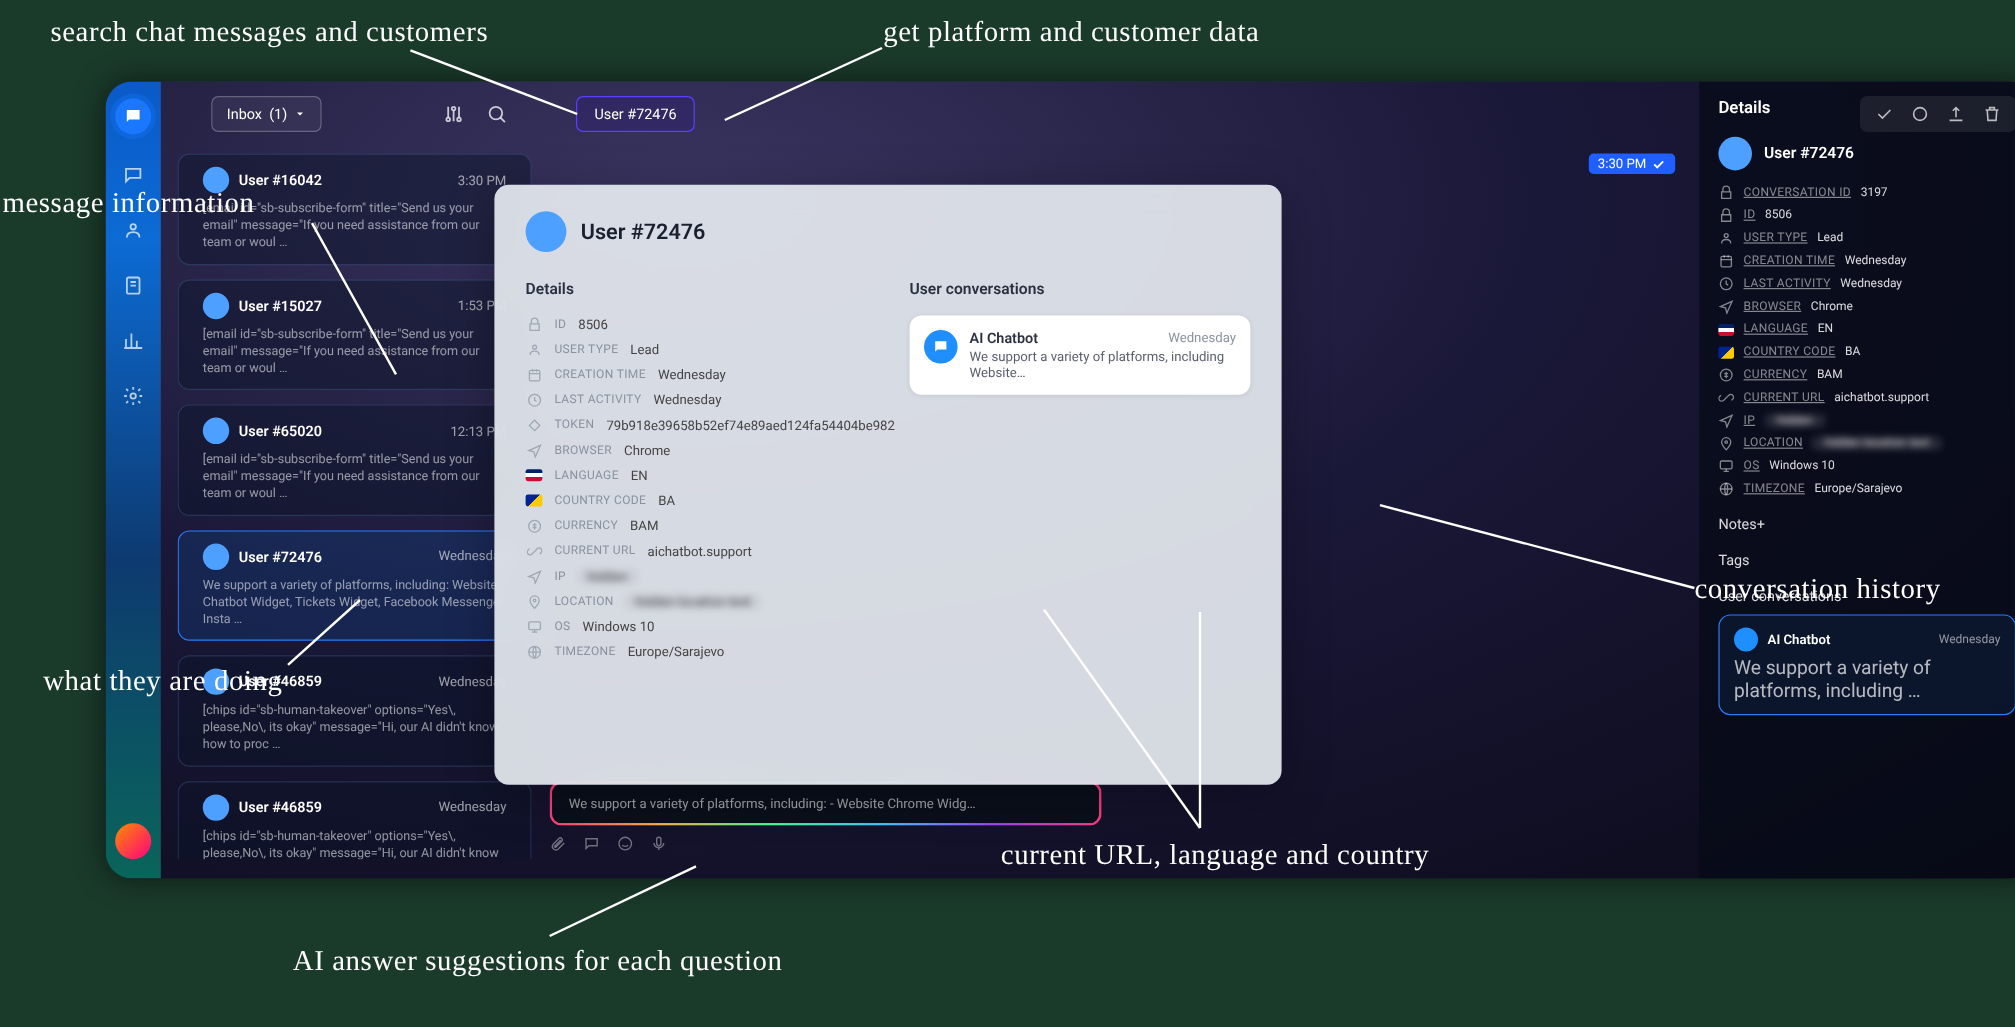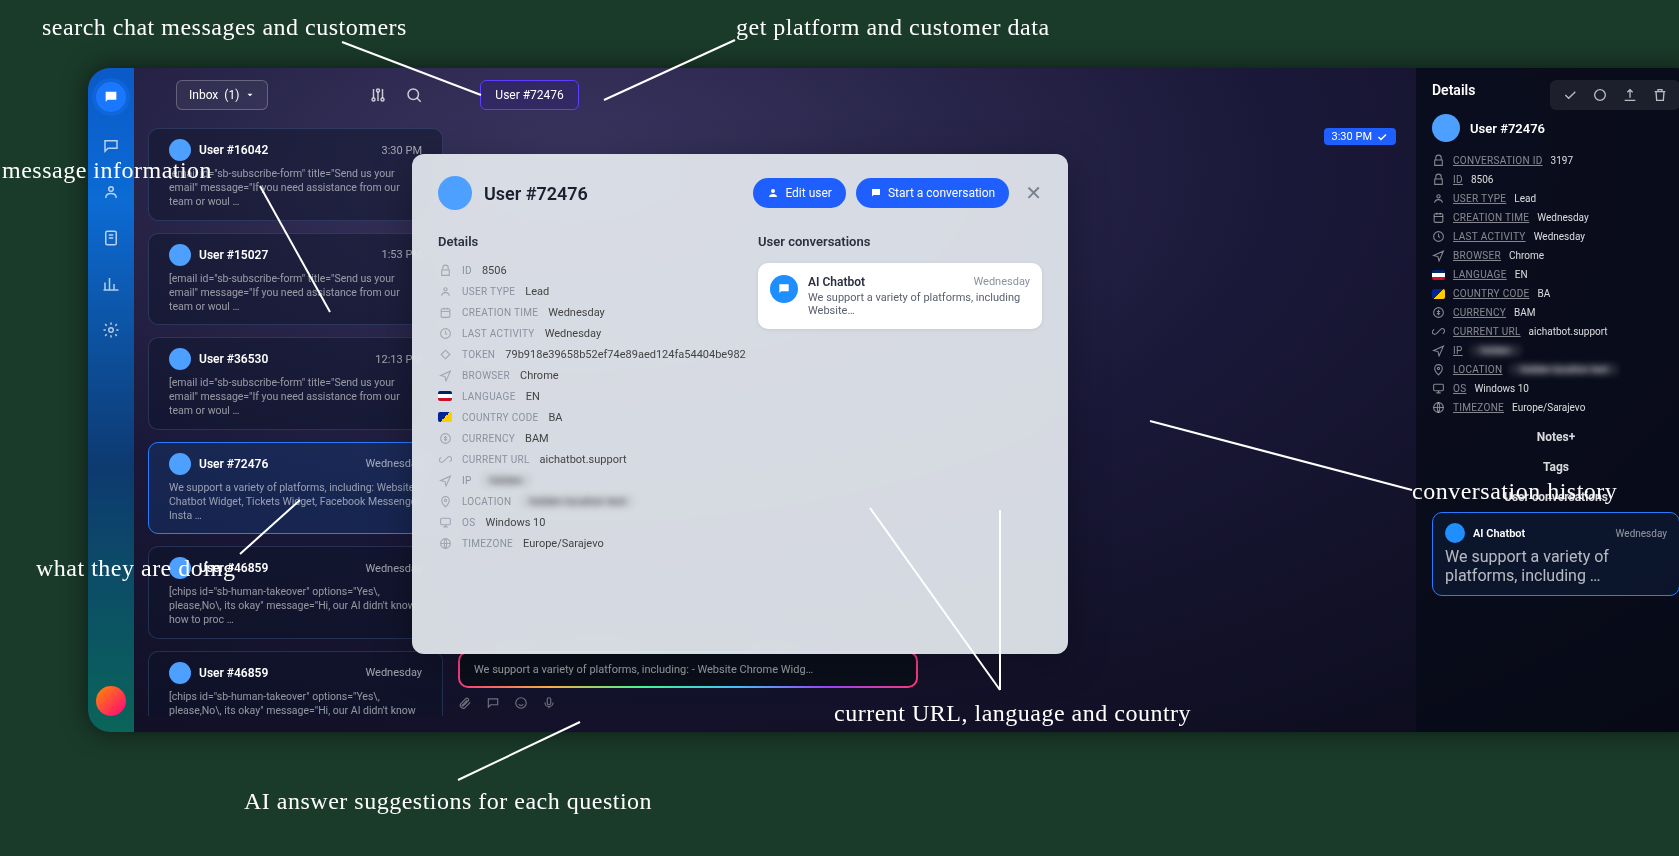--- a/index.html
+++ b/index.html
@@ -87,21 +87,21 @@
 
 
 .rcol { position:absolute; right:0; top:0; bottom:0; width:280px; background: rgba(5,10,22,.7); padding: 14px 16px; color:#fff; overflow:hidden;}
 .rcol h3 { font-size:14px; font-weight:600; margin-bottom: 16px;}
 .rhead { display:flex;align-items:center;gap:10px;margin-bottom:12px;}
 .rhead .rav { width:28px;height:28px;border-radius:50%;background:#4da0ff;}
 .rrow { display:flex; align-items:center; gap:8px; font-size:10px; margin-bottom:6px; color:rgba(255,255,255,.85);}
 .rrow .rkey { color: rgba(255,255,255,.5); text-transform:uppercase; letter-spacing:.3px;text-decoration:underline;}
 .rrow .rico { width:13px;height:13px;color:rgba(255,255,255,.5);display:flex;align-items:center;justify-content:center;flex-shrink:0;}
 .rrow .blur { filter:blur(3px);background:rgba(255,255,255,.12);border-radius:3px;padding:0 10px;}
-.rsec { font-size:12px; color:rgba(255,255,255,.85); margin:16px 0 8px; display:flex;justify-content:center;font-weight:bold;}
+.rsec { font-size:12px; color:rgba(255,255,255,.85); margin:16px 0 8px; display:flex;justify-content:flex-start;}
 .rconvcard { border:1.5px solid #2a7cff; border-radius:10px; padding:10px 12px; background: rgba(20,50,100,.25);}
 .rconvcard .crow2 { display:flex;align-items:center;gap:8px;}
 .rconvcard .cav2{width:20px;height:20px;border-radius:50%;background:#1f8fff;}
 .rconvcard .cn2{font-size:11px;color:#fff;font-weight:600;}
 .rconvcard .ct2{margin-left:auto;font-size:10px;color:rgba(255,255,255,.55);}
 .rconvcard .cm2{font-size:16px;color:rgba(255,255,255,.7);margin-top:4px;}
 
 svg { display:block; }
 </style>
 </head>
@@ -237,21 +237,21 @@
         <div class="crow">
           <div class="cav"></div>
     <span class="cname">User #15027</span>
     <span class="ctime">1:53 PM</span>
         </div>
     <div class="cmsg">[email id="sb-subscribe-form" title="Send us your email" message="If you need assistance from our team or woul …</div>
       </div>
       <div class="conv">
         <div class="crow">
           <div class="cav"></div>
-    <span class="cname">User #36530</span>
+    <span class="cname">User #65020</span>
     <span class="ctime">12:13 PM</span>
         </div>
     <div class="cmsg">[email id="sb-subscribe-form" title="Send us your email" message="If you need assistance from our team or woul …</div>
       </div>
       <div class="conv sel">
         <div class="crow">
           <div class="cav"></div>
     <span class="cname">User #72476</span>
     <span class="ctime">Wednesday</span>
         </div>
@@ -272,36 +272,20 @@
     <span class="ctime">Wednesday</span>
         </div>
     <div class="cmsg">[chips id="sb-human-takeover" options="Yes\, please,No\, its okay" message="Hi, our AI didn't know how to proc …</div>
       </div>
     </div>
 
   <div class="modal">
     <div class="mhead">
       <div class="mav"></div>
       <div class="mtitle">User #72476</div>
-      <div class="mactions">
-        <button class="btn-blue">
-          <svg width="12" height="12" viewBox="0 0 24 24" fill="#fff">
-              <circle cx="12" cy="8" r="4"></circle>
-              <path d="M4 20c0-4 4-6 8-6s8 2 8 6"></path>
-            </svg>
-          <span>Edit user</span>
-        </button>
-        <button class="btn-blue">
-          <svg width="12" height="12" viewBox="0 0 24 24" fill="#fff">
-              <path d="M4 4h16v12H7l-3 3V4z"></path>
-            </svg>
-          <span>Start a conversation</span>
-        </button>
-        <span class="mclose">✕</span>
-      </div>
     </div>
     <div class="msections">
       <div class="mdet">
         <h4>Details</h4>
         <div id="modal-rows">
             <div class="drow">
               <span class="dico">
                 <svg width="13" height="13" viewBox="0 0 24 24" fill="none" stroke="currentColor" stroke-width="2">
                   <path d="M7 11V7a5 5 0 0110 0v4M5 11h14v10H5z"></path>
                 </svg>

